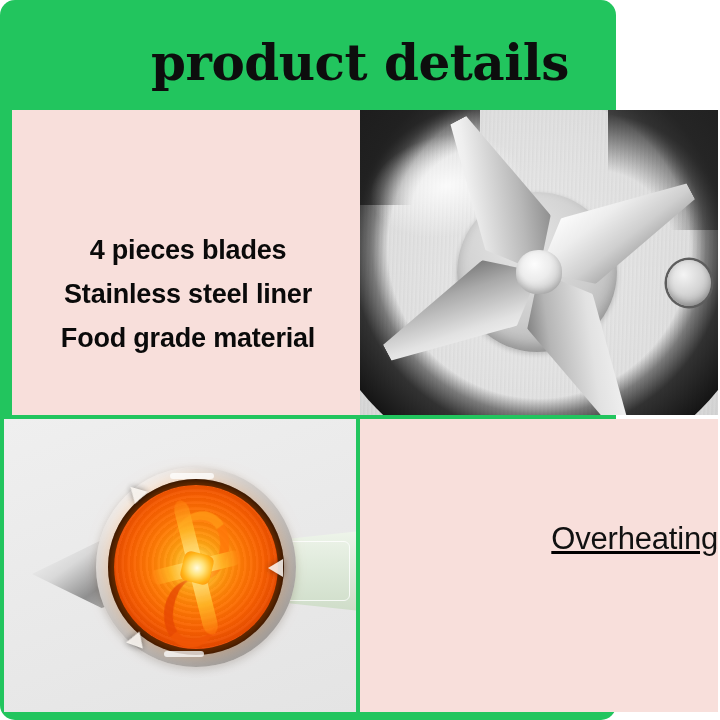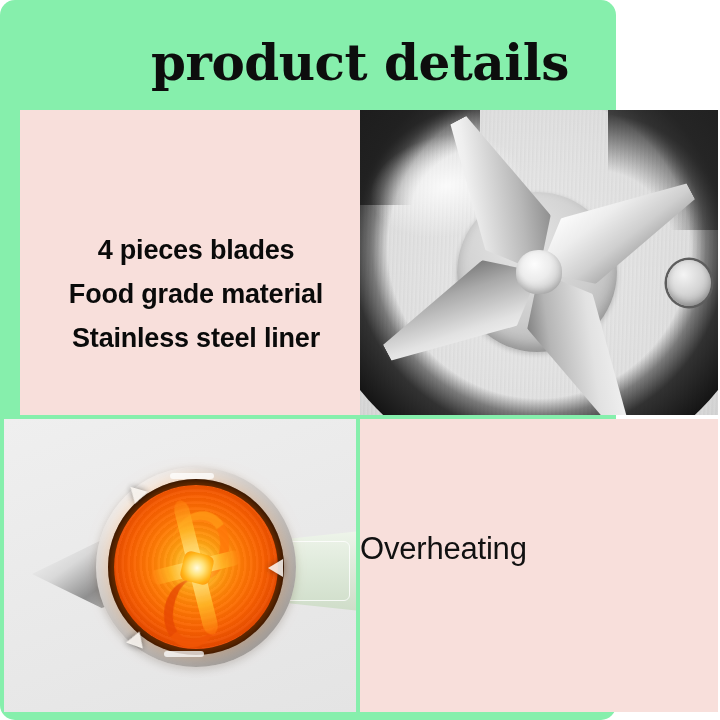--- a/index.html
+++ b/index.html
@@ -12,21 +12,21 @@
     width: 720px;
     height: 720px;
     overflow: hidden;
     font-family: "Liberation Sans", sans-serif;
     -webkit-font-smoothing: antialiased;
   }
   .page {
     position: relative;
     width: 616px;
     height: 720px;
-    background: #86efac;
+    background: #22c55e;
     border-radius: 15px;
   }
 
   
   .title {
     position: absolute;
     left: 0;
     top: 36px;
     width: 720px;
     text-align: center;
@@ -43,21 +43,21 @@
     position: absolute;
     left: 4px;
     top: 110px;
     width: 714px;
     height: 602px;
   }
   .cell {
     position: absolute;
     overflow: hidden;
   }
-  .cell-tl { left: 16px;     top: 0;     width: 352px; height: 305px; }
+  .cell-tl { left: 8px;     top: 0;     width: 352px; height: 305px; }
   .cell-tr { left: 356px; top: 0;     width: 358px; height: 305px; }
   .cell-bl { left: 0;     top: 309px; width: 352px; height: 293px; }
   .cell-br { left: 356px; top: 309px; width: 358px; height: 293px; }
 
   .pinkpanel { background: #f8dfdb; }
 
   
   .feature-list {
     position: absolute;
     left: 0;
@@ -72,23 +72,24 @@
     line-height: 44px;
     color: #0a0a0a;
     letter-spacing: -0.2px;
     white-space: nowrap;
   }
 
   
   .protect-text {
     position: absolute;
     left: 0;
-    top: 101px;
+    top: 91px;
     width: 358px;
-    text-align: left;
+    text-align: right;
+    text-decoration: underline;
   }
   .protect-line {
     font-family: "Liberation Sans", sans-serif;
     font-weight: 400;
     font-size: 31px;
     line-height: 58px;
     color: #111111;
     letter-spacing: -0.2px;
     white-space: nowrap;
   }
@@ -327,22 +328,22 @@
 
 <div class="page">
 
   <div class="title">product details</div>
 
   <div class="grid">
 
     <div class="cell cell-tl pinkpanel">
       <div class="feature-list">
         <div class="feature-line">4 pieces blades</div>
+        <div class="feature-line">Stainless steel liner</div>
         <div class="feature-line">Food grade material</div>
-        <div class="feature-line">Stainless steel liner</div>
       </div>
     </div>
 
     <div class="cell cell-tr">
       <div class="blade-photo">
         <div class="brushed"></div>
         <div class="rim"></div>
         <div class="corner-dark-l"></div>
         <div class="corner-dark-r"></div>
         <div class="sheen"></div>

